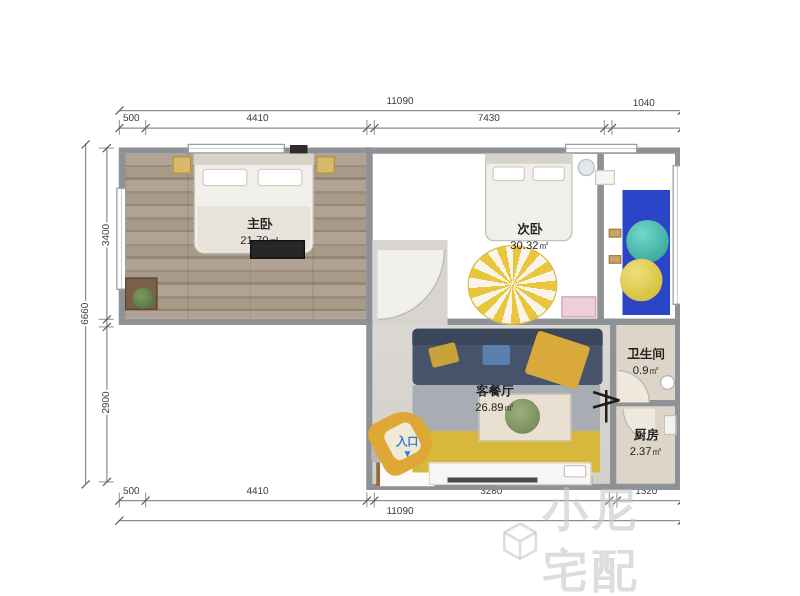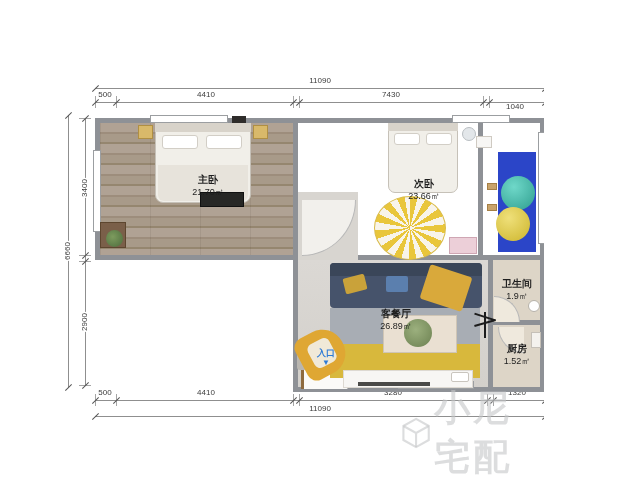--- a/index.html
+++ b/index.html
@@ -57,21 +57,21 @@
   <div class="tick" style="left:91px;top:102px;"></div>
   <div class="tick" style="left:112px;top:102px;"></div>
   <div class="tick" style="left:289px;top:102px;"></div>
   <div class="tick" style="left:295px;top:102px;"></div>
   <div class="tick" style="left:479px;top:102px;"></div>
   <div class="tick" style="left:485px;top:102px;"></div>
   <div class="tick" style="left:541px;top:102px;"></div>
   <div class="dlab" style="left:105px;top:95px;">500</div>
   <div class="dlab" style="left:206px;top:95px;">4410</div>
   <div class="dlab" style="left:391px;top:95px;">7430</div>
-  <div class="dlab" style="left:515px;top:107px;">1040</div>
+  <div class="dlab" style="left:515px;top:83px;">1040</div>
 
   <div class="hline" style="left:95px;top:400px;width:450px;"></div>
   <div class="ext" style="left:95px;top:394px;"></div>
   <div class="ext" style="left:116px;top:394px;"></div>
   <div class="ext" style="left:293px;top:394px;"></div>
   <div class="ext" style="left:299px;top:394px;"></div>
   <div class="ext" style="left:487px;top:394px;"></div>
   <div class="ext" style="left:493px;top:394px;"></div>
   <div class="ext" style="left:545px;top:394px;"></div>
   <div class="tick" style="left:91px;top:400px;"></div>
@@ -194,33 +194,33 @@
   <div class="furn" style="left:531px;top:332px;width:10px;height:16px;background:#f4f2ee;border:1px solid #c5c0b8;z-index:11;"></div>
 
   <div class="furn" style="left:297px;top:352px;width:10px;height:18px;background:#b9b6b0;border-radius:3px;z-index:8;"></div>
 
   <div class="rlabel" style="left:208px;top:186px;">
     <div class="rname">主卧</div>
     <div class="rarea">21.70㎡</div>
   </div>
   <div class="rlabel" style="left:424px;top:190px;text-align:center;">
     <div class="rname">次卧</div>
-    <div class="rarea">23.66㎡</div>
+    <div class="rarea">30.32㎡</div>
   </div>
   <div class="rlabel" style="left:396px;top:320px;">
     <div class="rname">客餐厅</div>
     <div class="rarea">26.89㎡</div>
   </div>
   <div class="rlabel" style="left:517px;top:290px;">
     <div class="rname">卫生间</div>
-    <div class="rarea">1.9㎡</div>
+    <div class="rarea">0.9㎡</div>
   </div>
   <div class="rlabel" style="left:517px;top:355px;">
     <div class="rname">厨房</div>
-    <div class="rarea">1.52㎡</div>
+    <div class="rarea">2.37㎡</div>
   </div>
   <div class="rlabel" style="left:326px;top:358px;color:#2e7bd6;z-index:31;">
     <div style="font-size:9px;font-weight:bold;">入口</div>
     <div style="font-size:8px;line-height:1;">▼</div>
   </div>
 
   <div id="watermark" style="left:402px;top:384px;">
     <svg width="40" height="44" viewBox="0 0 40 44">
       <g fill="none" stroke="rgba(196,198,200,.60)" stroke-width="3">
         <path d="M20 2 L38 12 L38 32 L20 42 L2 32 L2 12 Z"></path>

